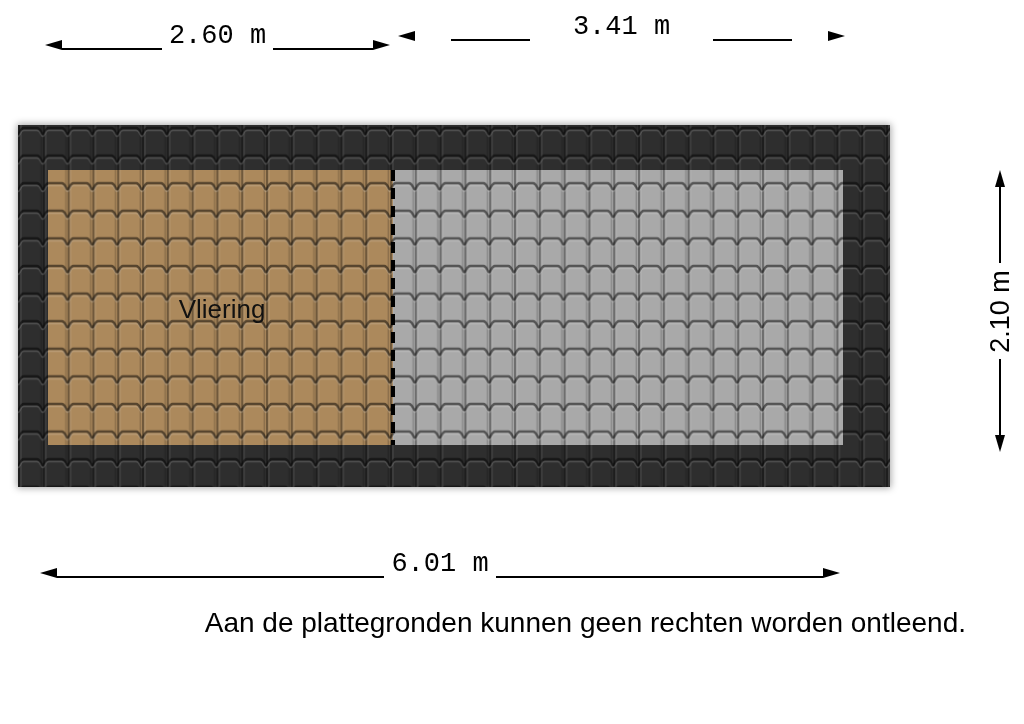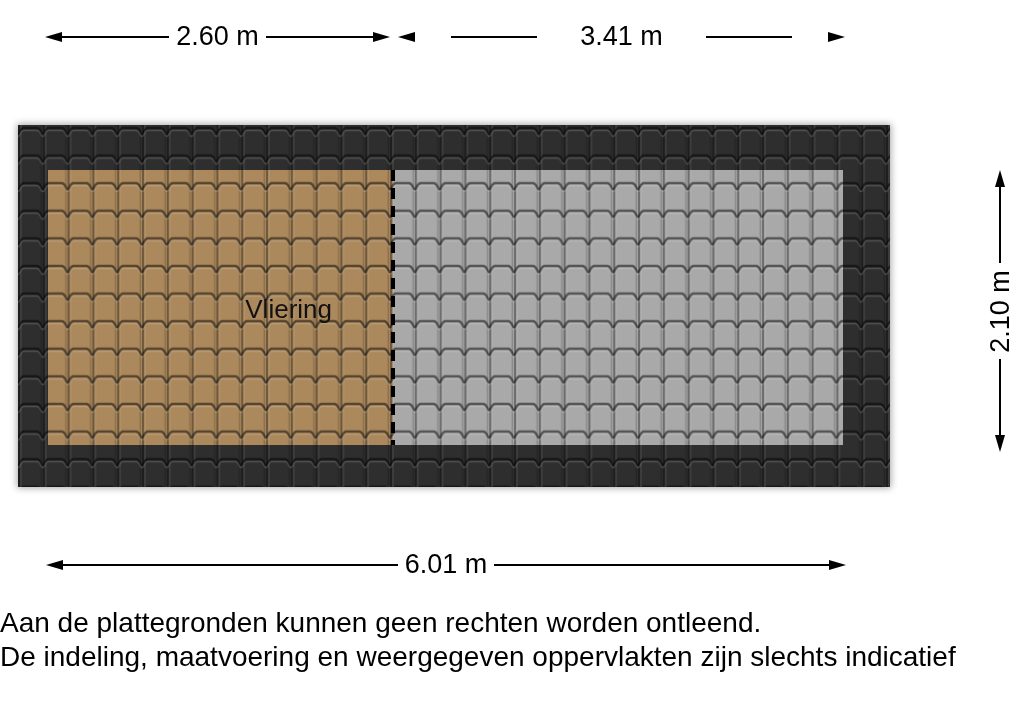--- a/index.html
+++ b/index.html
@@ -7,56 +7,56 @@
   body { position: relative; font-family: "Liberation Sans", sans-serif; color: #000; }
 
   
   .plan {
     position: absolute; left: 18px; top: 125px; width: 872px; height: 362px;
     box-shadow: 0 0 7px 1px rgba(0,0,0,0.35);
   }
   .plan svg { display: block; }
 
   .room-label {
-    position: absolute; text-align: right; font-size: 26px; line-height: 29px;
+    position: absolute; text-align: center; font-size: 26px; line-height: 29px;
     color: #111; white-space: nowrap;
   }
   .room-label.vliering { left: 94px; top: 170px; width: 220px; }
   .room-label.vide { left: 396px; top: 167px; width: 160px; letter-spacing: 3px; }
 
   
   .dim-h {
-    position: absolute; height: 27px; display: flex; align-items: center;
+    position: absolute; height: 27px; display: flex; align-items: flex-end; font-family: Liberation Mono, monospace;
   }
   .dim-h .dim-line { flex: 1; height: 2px; background: #000; }
   .dim-label {
     font-size: 27px; line-height: 27px; padding: 0 7px; white-space: nowrap;
   }
   .ah { width: 0; height: 0; flex: none; }
   .ah-left  { border-top: 5px solid transparent; border-bottom: 5px solid transparent; border-right: 17px solid #000; }
   .ah-right { border-top: 5px solid transparent; border-bottom: 5px solid transparent; border-left: 17px solid #000; }
   .ah-up    { border-left: 5px solid transparent; border-right: 5px solid transparent; border-bottom: 17px solid #000; }
   .ah-down  { border-left: 5px solid transparent; border-right: 5px solid transparent; border-top: 17px solid #000; }
 
   .dim-top-left  { left: 45px;  top: 23px; width: 345px; }
-  .dim-top-right { left: 398px; top: 23px; width: 447px; gap: 36px; }
-  .dim-bottom    { left: 46px;  top: 551px; width: 800px; }
+  .dim-top-right { left: 398px; top: 14px; width: 447px; gap: 36px; }
+  .dim-bottom    { left: 40px;  top: 551px; width: 800px; }
 
   .dim-v {
     position: absolute; left: 976px; top: 170px; width: 48px; height: 282px;
     display: flex; flex-direction: column; align-items: center;
   }
   .dim-v .dim-line-v { flex: 1; width: 2px; background: #000; }
   .vlabel-box { height: 96px; width: 30px; display: flex; align-items: center; justify-content: center; }
   .vlabel-box .dim-label { transform: rotate(-90deg); padding: 0; }
 
   
   .disclaimer {
     position: absolute; left: 0; top: 606px; width: 966px;
-    text-align: left; font-size: 28px; line-height: 34px; color: #000;
+    text-align: right; font-size: 28px; line-height: 34px; color: #000;
   }
 </style>
 </head>
 <body>
 
 <div class="dim-h dim-top-left">
   <span class="ah ah-left"></span>
   <span class="dim-line"></span>
   <span class="dim-label">2.60 m</span>
   <span class="dim-line"></span>
@@ -107,14 +107,13 @@
 <div class="dim-h dim-bottom">
   <span class="ah ah-left"></span>
   <span class="dim-line"></span>
   <span class="dim-label">6.01 m</span>
   <span class="dim-line"></span>
   <span class="ah ah-right"></span>
 </div>
 
 <div class="disclaimer">
   <div>Aan de plattegronden kunnen geen rechten worden ontleend.</div>
-  <div>De indeling, maatvoering en weergegeven oppervlakten zijn slechts indicatief</div>
 </div>
 
 </body></html>

